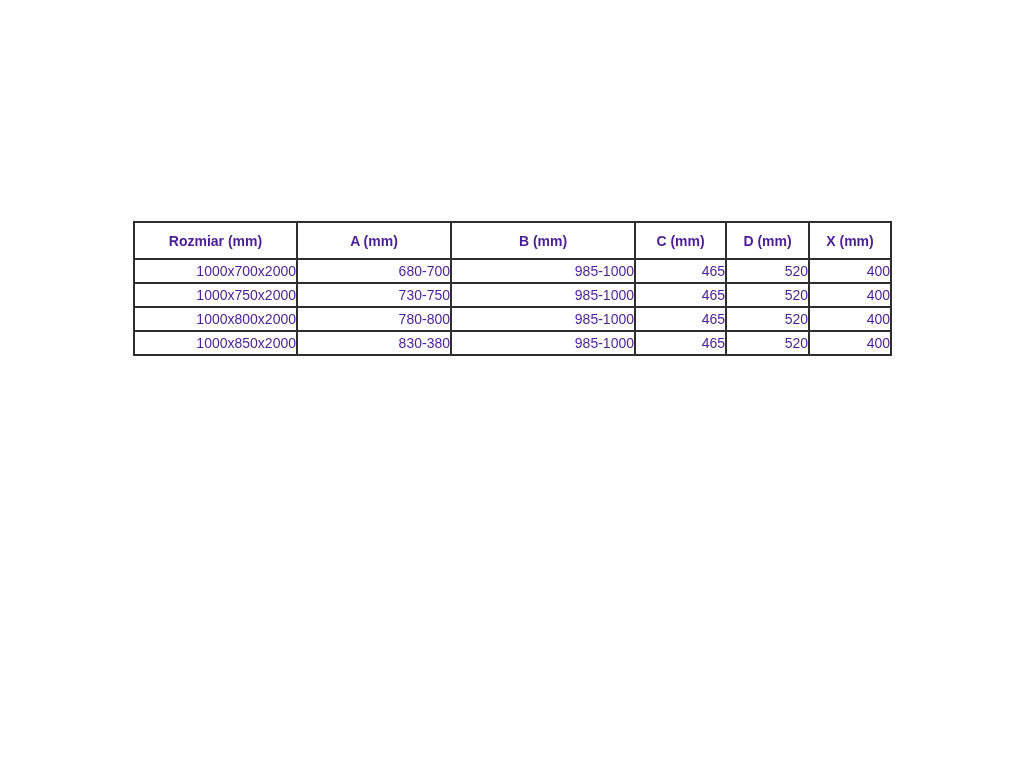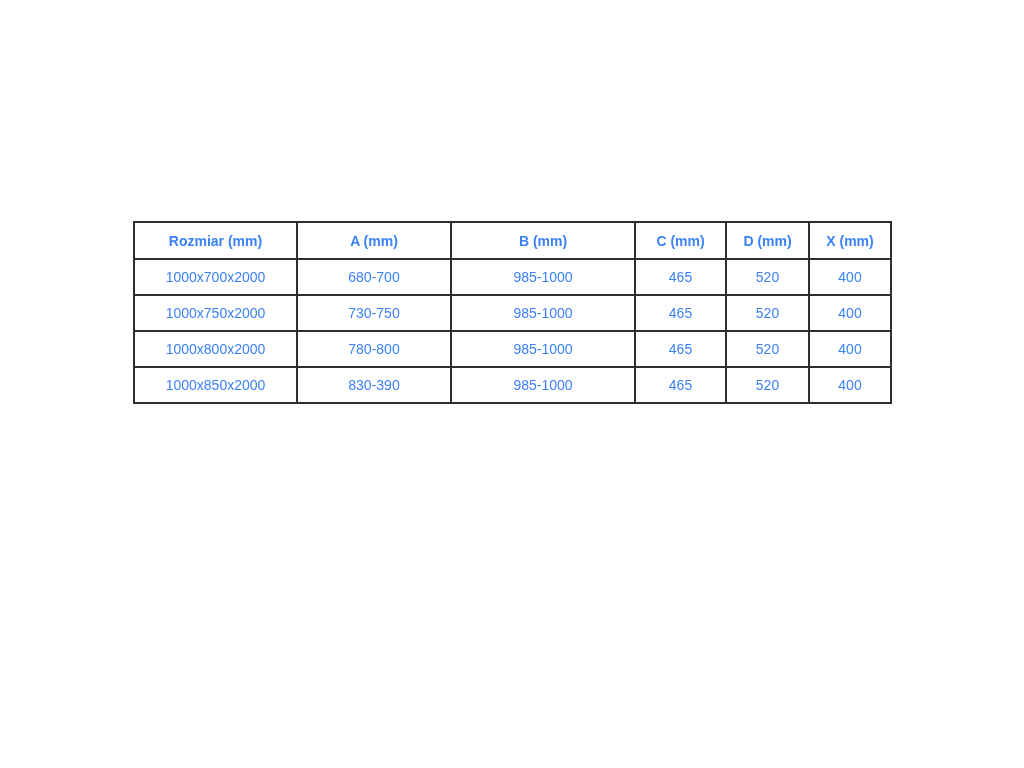--- a/index.html
+++ b/index.html
@@ -13,37 +13,38 @@
     position: relative;
     width: 1024px; height: 768px;
     background: #ffffff;
   }
   table.spec {
     position: absolute;
     left: 133px; top: 221px;
     width: 757px;
     border-collapse: collapse;
     table-layout: fixed;
-    color: #3b82f6;
+    color: #4c1d95;
   }
   table.spec th, table.spec td {
     border: 2px solid #2e2e2e;
     text-align: center;
     vertical-align: middle;
     font-size: 14px;
     white-space: nowrap;
     overflow: hidden;
   }
   table.spec th {
     height: 37px;
     font-weight: bold;
   }
   table.spec td {
-    height: 36px;
+    height: 24px;
     font-weight: normal;
+    text-align: right;
   }
   col.c-rozmiar { width: 163px; }
   col.c-a { width: 154px; }
   col.c-b { width: 184px; }
   col.c-c { width: 91px; }
   col.c-d { width: 83px; }
   col.c-x { width: 82px; }
 </style>
 </head>
 <body>
@@ -88,21 +89,21 @@
       <tr>
         <td>1000x800x2000</td>
         <td>780-800</td>
         <td>985-1000</td>
         <td>465</td>
         <td>520</td>
         <td>400</td>
       </tr>
       <tr>
         <td>1000x850x2000</td>
-        <td>830-390</td>
+        <td>830-380</td>
         <td>985-1000</td>
         <td>465</td>
         <td>520</td>
         <td>400</td>
       </tr>
     </tbody>
   </table>
 </div>
 
 </body></html>

